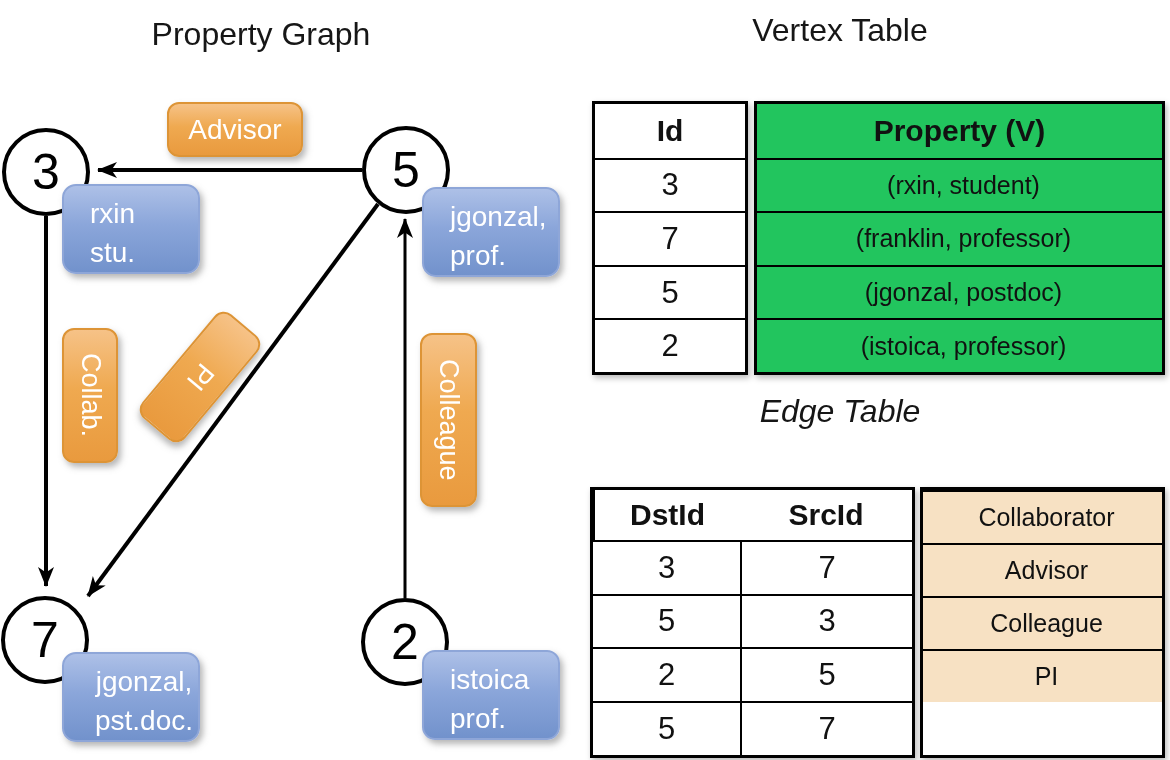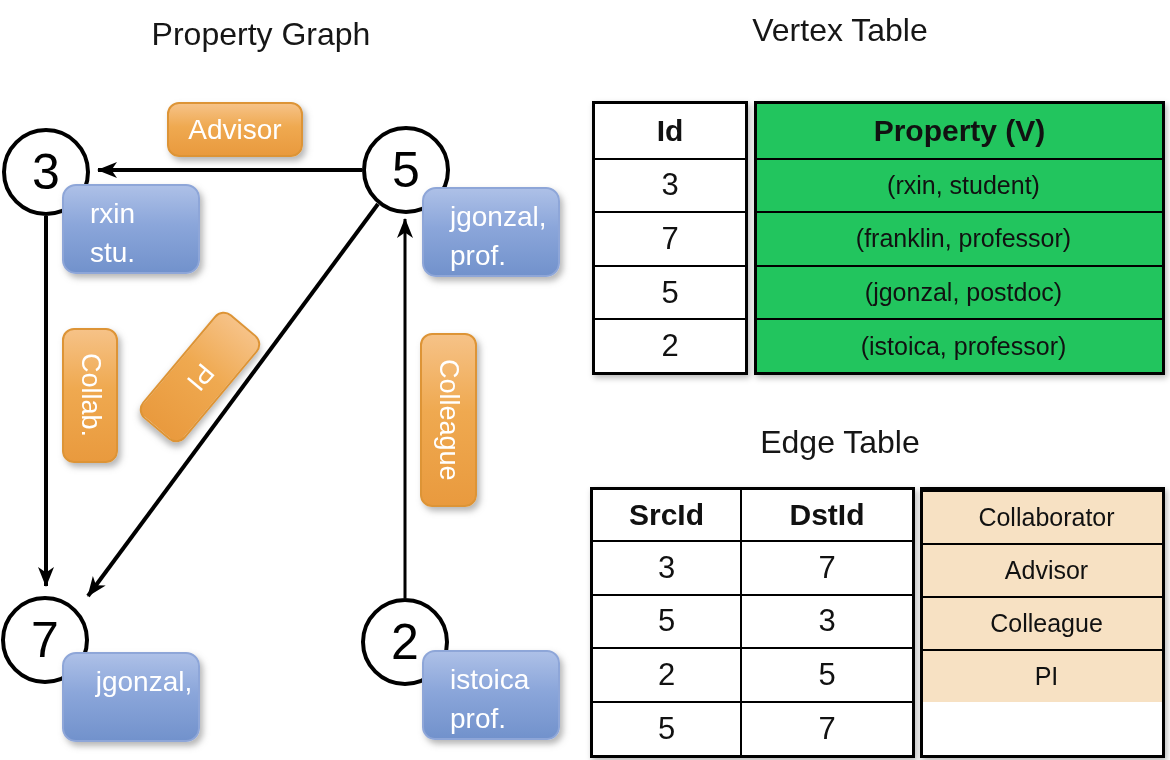--- a/index.html
+++ b/index.html
@@ -6,21 +6,21 @@
   body{
     width:1170px;height:760px;position:relative;overflow:hidden;
     background:#ffffff;font-family:"Liberation Sans",sans-serif;
   }
   .big-title{
     position:absolute;text-align:center;font-size:32px;color:#161616;
     white-space:nowrap;
   }
   #graph-title{left:26px;top:16px;width:470px;}
   #vertex-title{left:600px;top:12px;width:480px;}
-  #edge-title{left:600px;top:424px;width:480px;}
+  #edge-title{left:600px;top:393px;width:480px;font-style:italic;}
 
   
   #graph-panel{position:absolute;left:0;top:0;width:585px;height:760px;}
   #edge-svg{position:absolute;left:0;top:0;z-index:1;}
 
   .node{
     position:absolute;width:88px;height:88px;box-sizing:border-box;
     border:4px solid #000;border-radius:50%;background:#fff;
     display:flex;align-items:center;justify-content:center;
     font-size:50px;color:#000;z-index:2;
@@ -120,20 +120,21 @@
   <div id="prop-3" class="prop-box">
     <span>rxin</span>
     <span>stu.</span>
   </div>
   <div id="prop-5" class="prop-box">
     <span>jgonzal,</span>
     <span>prof.</span>
   </div>
   <div id="prop-7" class="prop-box">
     <span>jgonzal,</span>
+    <span>pst.doc.</span>
   </div>
   <div id="prop-2" class="prop-box">
     <span>istoica</span>
     <span>prof.</span>
   </div>
 
   <div id="label-advisor" class="edge-label">Advisor</div>
   <div id="label-collab" class="edge-label vertical">Collab.</div>
   <div id="label-pi" class="edge-label vertical">PI</div>
   <div id="label-colleague" class="edge-label vertical">Colleague</div>
@@ -151,22 +152,22 @@
     <div class="c hdr bluebg">Property (V)</div>
     <div class="c txt bt bluebg">(rxin, student)</div>
     <div class="c txt bt bluebg">(franklin, professor)</div>
     <div class="c txt bt bluebg">(jgonzal, postdoc)</div>
     <div class="c txt bt bluebg">(istoica, professor)</div>
   </div>
 </div>
 
 <div id="edge-table-wrap" class="tbl-wrap">
   <div id="et-srcdst" class="sub">
+    <div class="c hdr bl">DstId</div>
     <div class="c hdr">SrcId</div>
-    <div class="c hdr bl">DstId</div>
     <div class="c bt">3</div>
     <div class="c bt bl">7</div>
     <div class="c bt">5</div>
     <div class="c bt bl">3</div>
     <div class="c bt">2</div>
     <div class="c bt bl">5</div>
     <div class="c bt">5</div>
     <div class="c bt bl">7</div>
   </div>
   <div id="et-prop" class="sub rows5">

